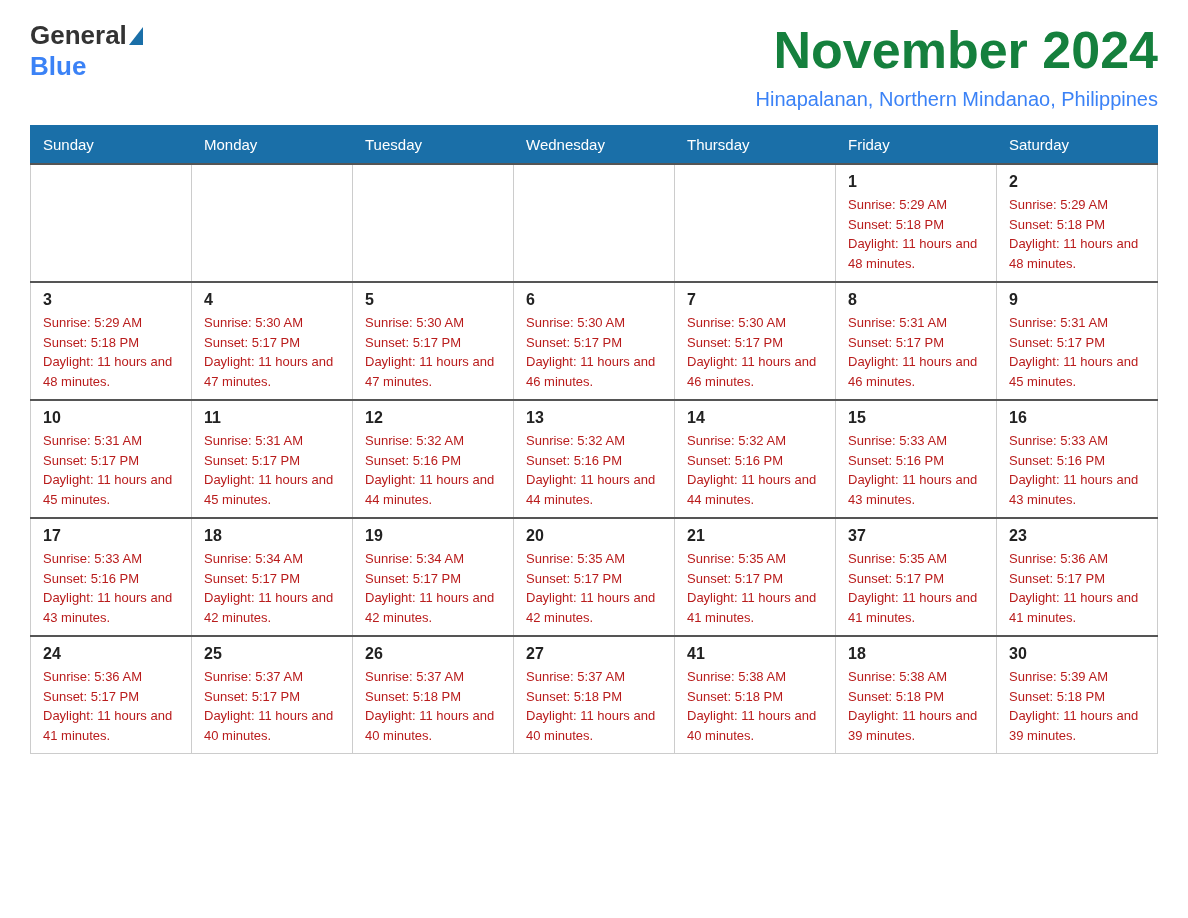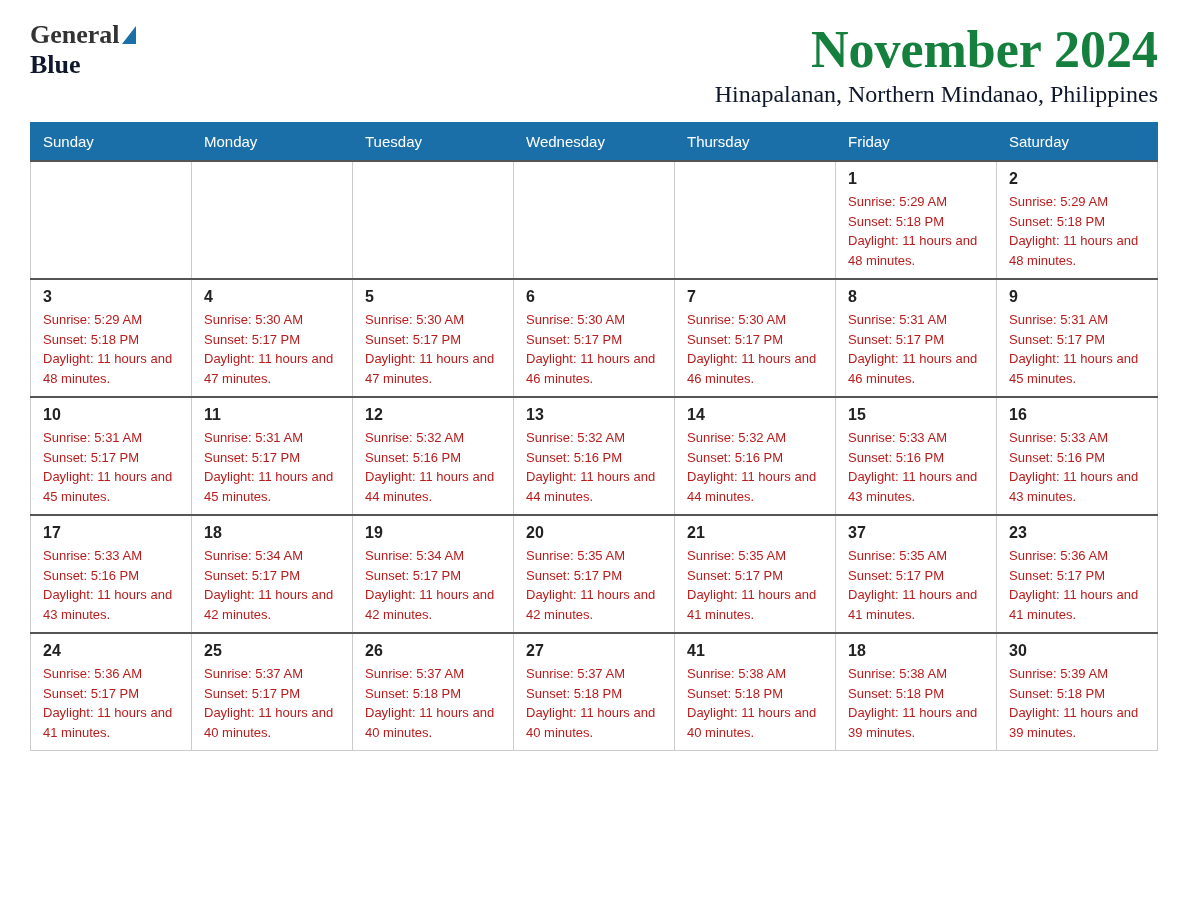--- a/index.html
+++ b/index.html
@@ -8,31 +8,30 @@
       background: #fff;
       padding: 20px 30px;
       width: 1188px;
       min-height: 918px;
     }
     .header {
       display: flex;
       justify-content: space-between;
       align-items: flex-start;
       margin-bottom: 10px;
-      font-family: Liberation Serif, serif;
     }
     .logo-general {
       font-size: 26px;
       font-weight: bold;
       color: #333;
     }
     .logo-blue {
       font-size: 26px;
       font-weight: bold;
-      color: #0f172a;
+      color: #3b82f6;
     }
     .logo-triangle {
       width: 0;
       height: 0;
       border-left: 14px solid transparent;
       border-right: 0px solid transparent;
       border-bottom: 18px solid #1a6fa8;
       margin-left: 2px;
       margin-bottom: 6px;
     }
@@ -46,23 +45,23 @@
     }
     .title-section {
       text-align: right;
     }
     .month-title {
       font-size: 52px;
       font-weight: bold;
       color: #15803d;
     }
     .location-title {
-      font-size: 24px;
-      color: #0f172a;
-      margin-top: 2px;
+      font-size: 20px;
+      color: #3b82f6;
+      margin-top: 8px;
     }
     .calendar {
       width: 100%;
       border-collapse: collapse;
       margin-top: 14px;
     }
     .calendar th {
       background-color: #1a6fa8;
       color: #fff;
       padding: 10px 12px;

